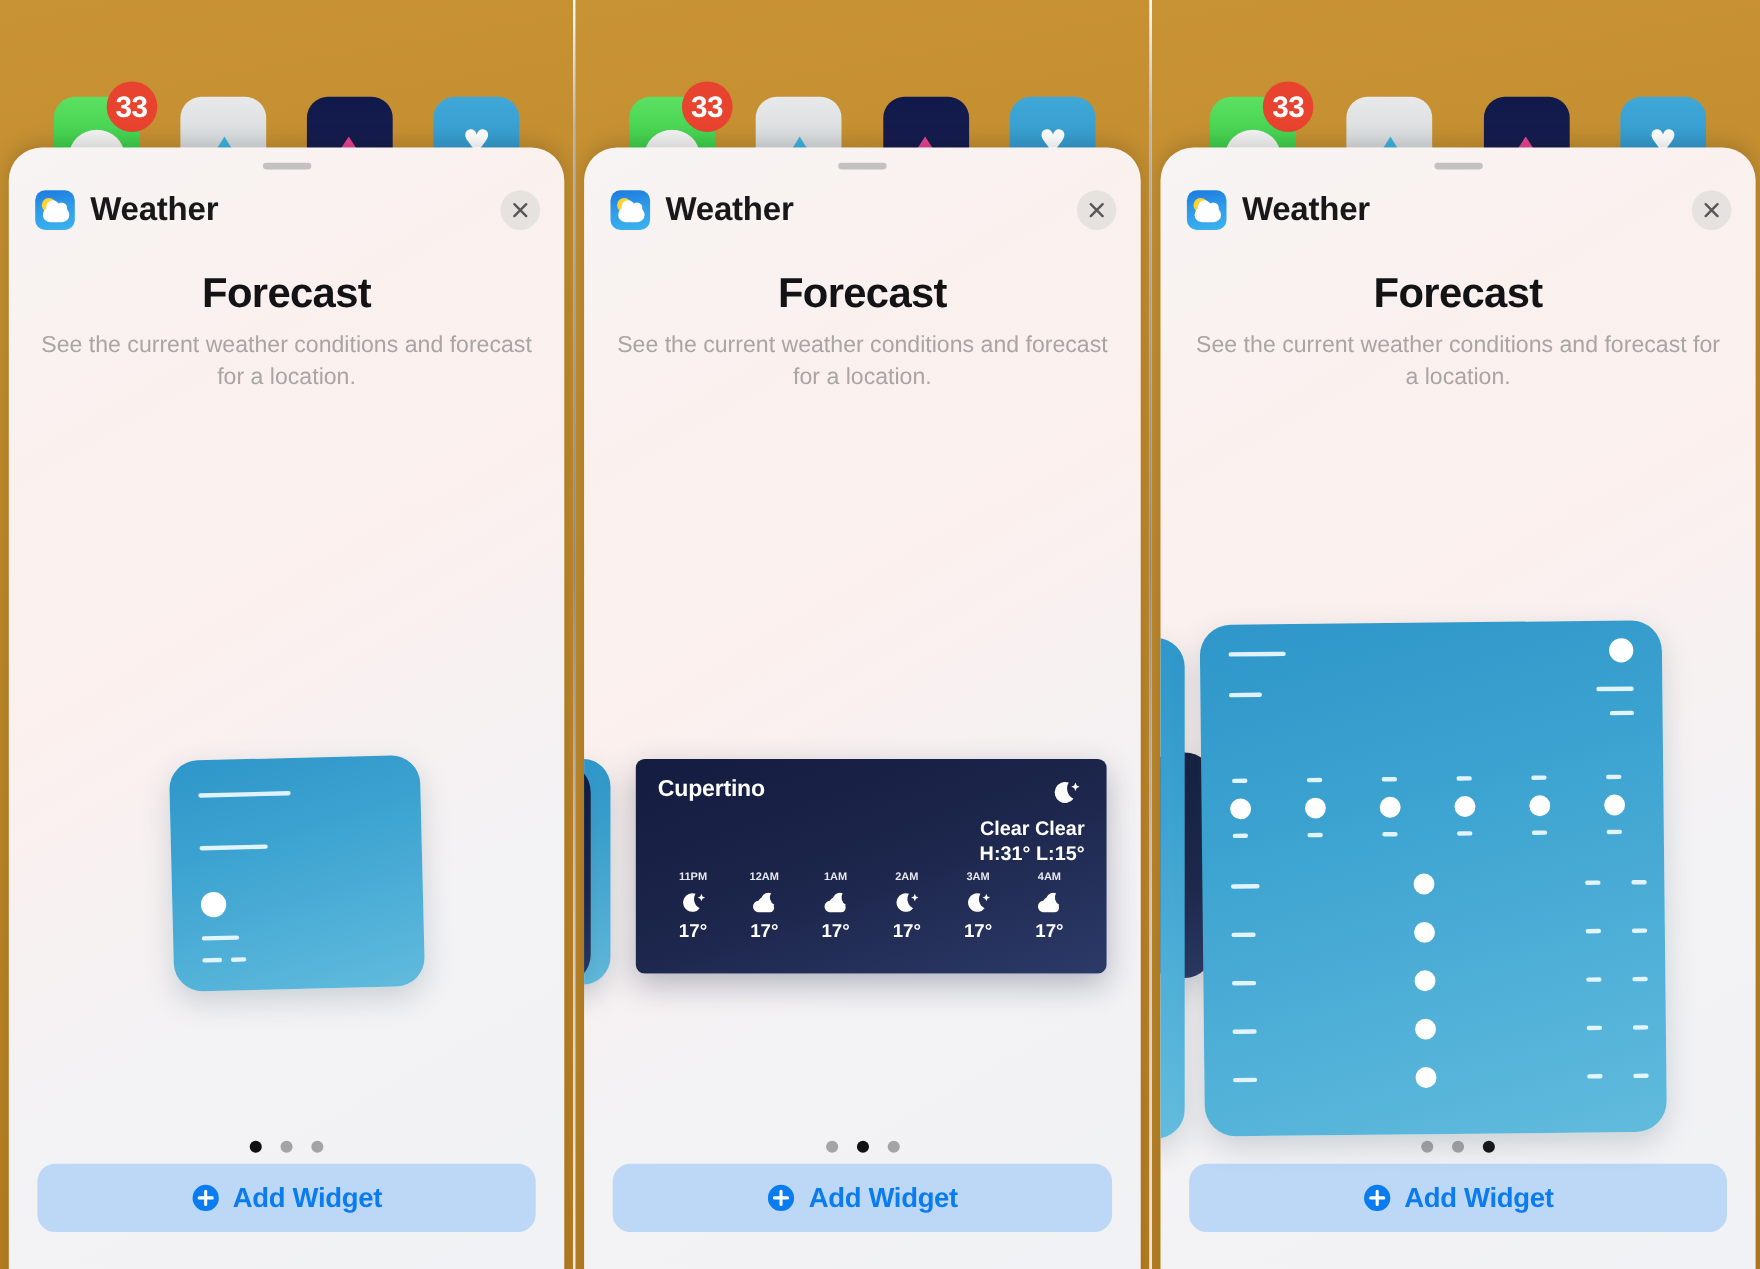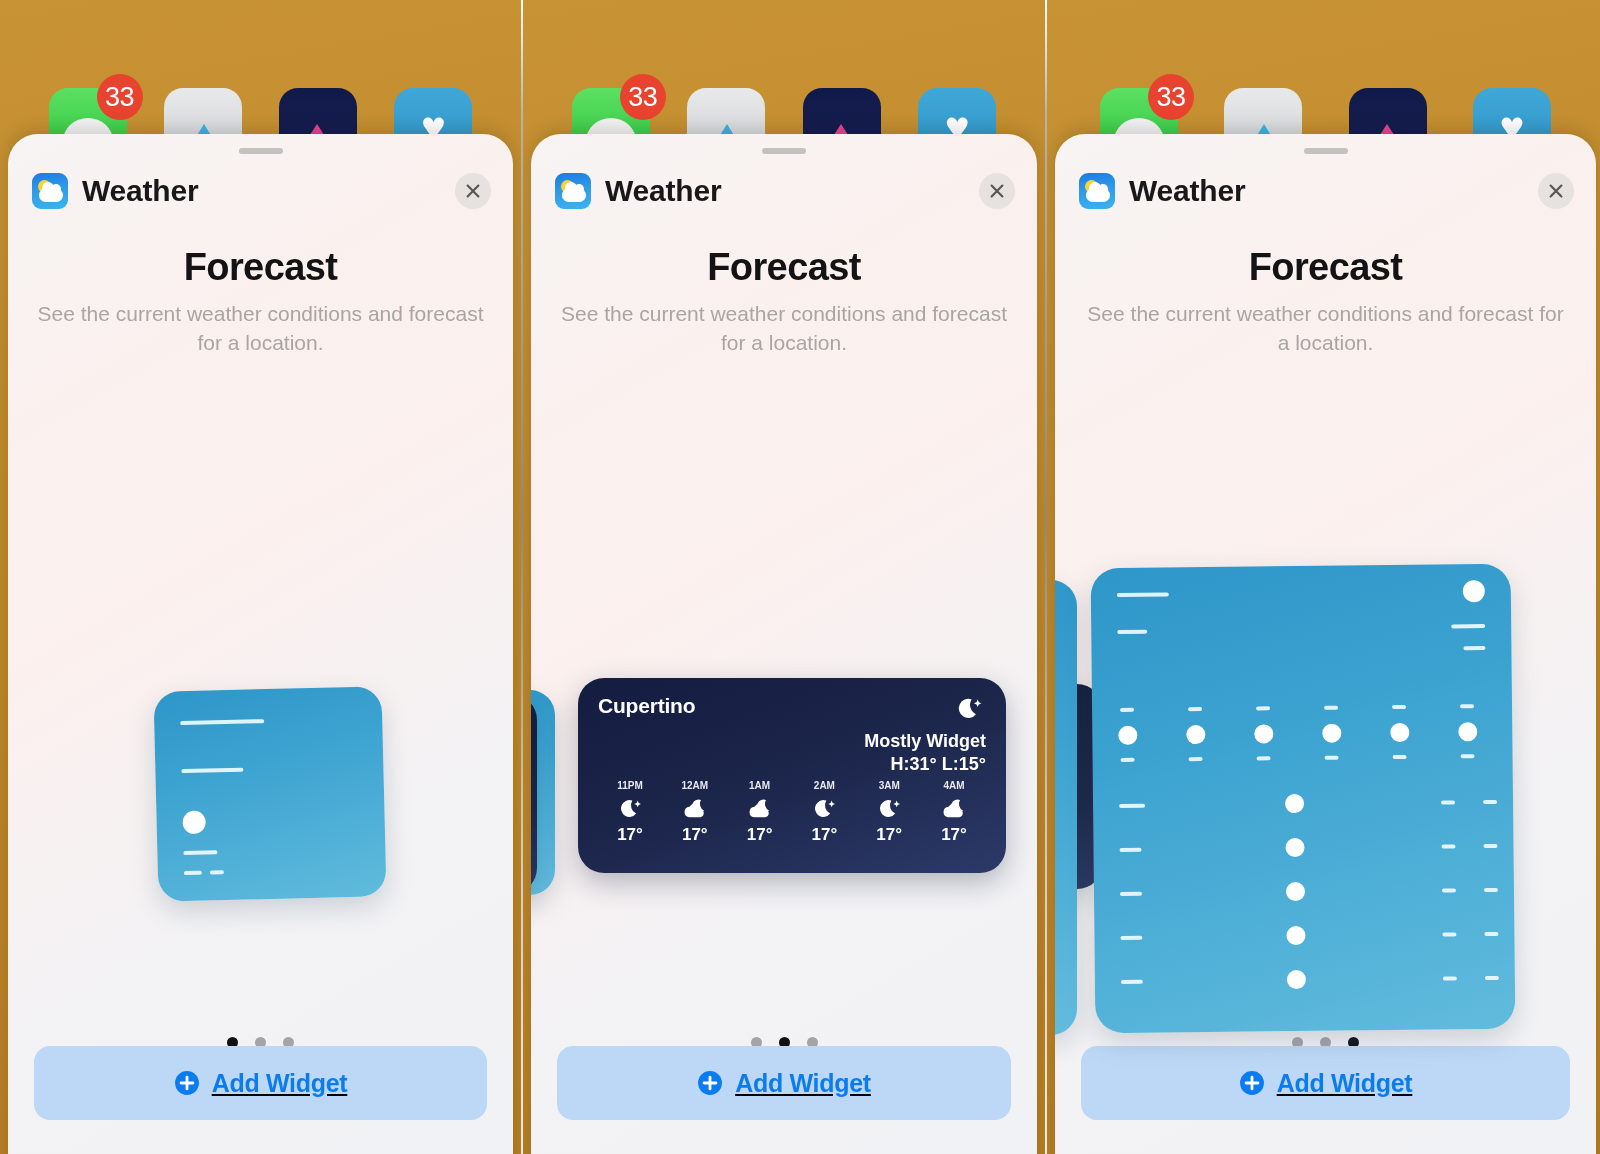--- a/index.html
+++ b/index.html
@@ -98,21 +98,21 @@
     line-height: 1;
   }
   .badge {
     position: absolute;
     top: -14px; right: -16px;
     min-width: 46px; height: 46px;
     border-radius: 23px;
     background: #e8432f;
     color: #ffffff;
     font-size: 27px;
-    font-weight: 400;
+    font-weight: 700;
     display: flex;
     align-items: center;
     justify-content: center;
     letter-spacing: -0.5px;
     z-index: 3;
   }
 
   
   .sheet {
     position: absolute;
@@ -265,23 +265,23 @@
   .peek-dark {
     background: linear-gradient(170deg, #121b3c 0%, #1c2447 60%, #2a3763 100%);
   }
   .peek-blue {
     background: linear-gradient(165deg, #2e96c9 0%, #3ba2d0 35%, #63bcde 100%);
   }
 
   
   .wx-widget {
     position: absolute;
-    left: 47px; top: 294px;
+    left: 47px; top: 306px;
     width: 428px; height: 195px;
-    border-radius: 26px;
+    border-radius: 8px;
     background: linear-gradient(160deg, #141d40 0%, #1b2449 45%, #2c3a68 100%);
     box-shadow: 0 10px 28px rgba(30,40,70,0.3);
     padding: 16px 20px 12px 20px;
     color: #ffffff;
     overflow: hidden;
   }
   .wx-top { position: relative; height: 84px; }
   .wx-city { font-size: 21px; font-weight: 600; letter-spacing: -0.2px; }
   .wx-temp {
     font-size: 46px;
@@ -335,30 +335,29 @@
     border-radius: 50%;
     background: #a4a3a5;
   }
   .pdot.active { background: #111113; }
 
   
   .add-btn {
     position: absolute;
     left: 26px; right: 26px;
     bottom: 54px;
-    height: 74px;
+    height: 62px;
     border-radius: 16px;
     background: #bcd8f6;
     display: flex;
     align-items: center;
     justify-content: center;
     gap: 12px;
     border: none;
     cursor: pointer;
-    text-decoration: underline;
   }
   .add-btn .plus-icon { width: 26px; height: 26px; display: block; }
   .add-btn .lbl {
     font-size: 25px;
     font-weight: 700;
     color: #0a7cf0;
     letter-spacing: -0.3px;
   }
 </style>
 </head>
@@ -463,21 +462,21 @@
         <div class="peek peek-dark" style="left:-46px; top:310px; width:52px; height:200px;"></div>
 
         <div class="wx-widget">
           <div class="wx-top">
             <div class="wx-city">Cupertino</div>
             <svg class="wx-cond-icon" viewBox="0 0 34 30">
               <path d="M20 4 a11 11 0 1 0 5 17 a12 12 0 0 1 -5 -17 z" fill="#ffffff"></path>
               <path d="M27 4 l1.3 3.1 3.1 1.3 -3.1 1.3 -1.3 3.1 -1.3 -3.1 -3.1 -1.3 3.1 -1.3 z" fill="#ffffff"></path>
             </svg>
             <div class="wx-cond">
-              <div>Mostly Widget</div>
+              <div>Clear Clear</div>
               <div>H:31° L:15°</div>
             </div>
           </div>
           <div class="wx-hours">
             <div class="wx-hour">
               <div class="hr">11PM</div>
               <div class="ic">
                 <svg width="26" height="24" viewBox="0 0 34 30">
                   <path d="M20 4 a11 11 0 1 0 5 17 a12 12 0 0 1 -5 -17 z" fill="#ffffff"></path>
                   <path d="M27 4 l1.3 3.1 3.1 1.3 -3.1 1.3 -1.3 3.1 -1.3 -3.1 -3.1 -1.3 3.1 -1.3 z" fill="#ffffff"></path>

